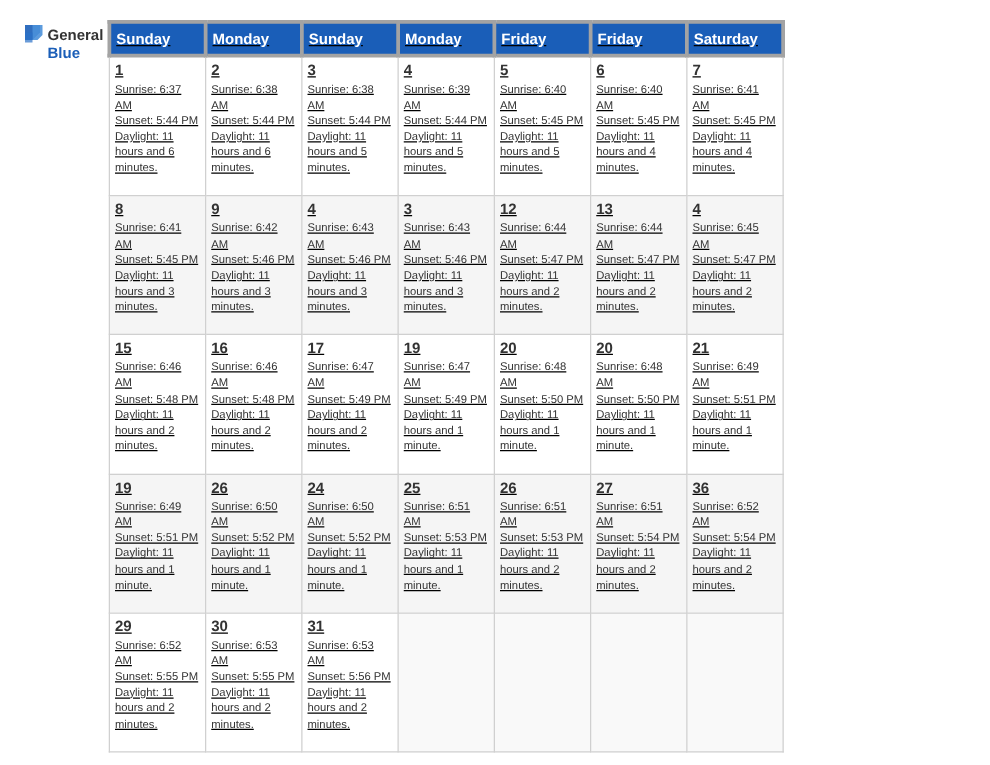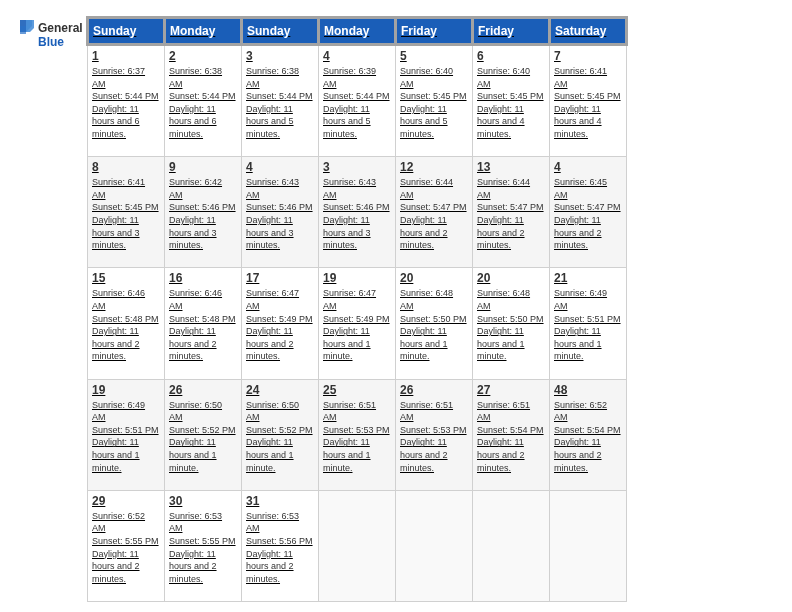--- a/index.html
+++ b/index.html
@@ -228,21 +228,21 @@
           </td>
           <td>
             <span class="day-num">26</span>
             <div class="day-info">Sunrise: 6:51 AM<br>Sunset: 5:53 PM<br>Daylight: 11 hours and 2 minutes.</div>
           </td>
           <td>
             <span class="day-num">27</span>
             <div class="day-info">Sunrise: 6:51 AM<br>Sunset: 5:54 PM<br>Daylight: 11 hours and 2 minutes.</div>
           </td>
           <td>
-            <span class="day-num">48</span>
+            <span class="day-num">36</span>
             <div class="day-info">Sunrise: 6:52 AM<br>Sunset: 5:54 PM<br>Daylight: 11 hours and 2 minutes.</div>
           </td>
         </tr>
         <tr class="last-row">
           <td>
             <span class="day-num">29</span>
             <div class="day-info">Sunrise: 6:52 AM<br>Sunset: 5:55 PM<br>Daylight: 11 hours and 2 minutes.</div>
           </td>
           <td>
             <span class="day-num">30</span>

